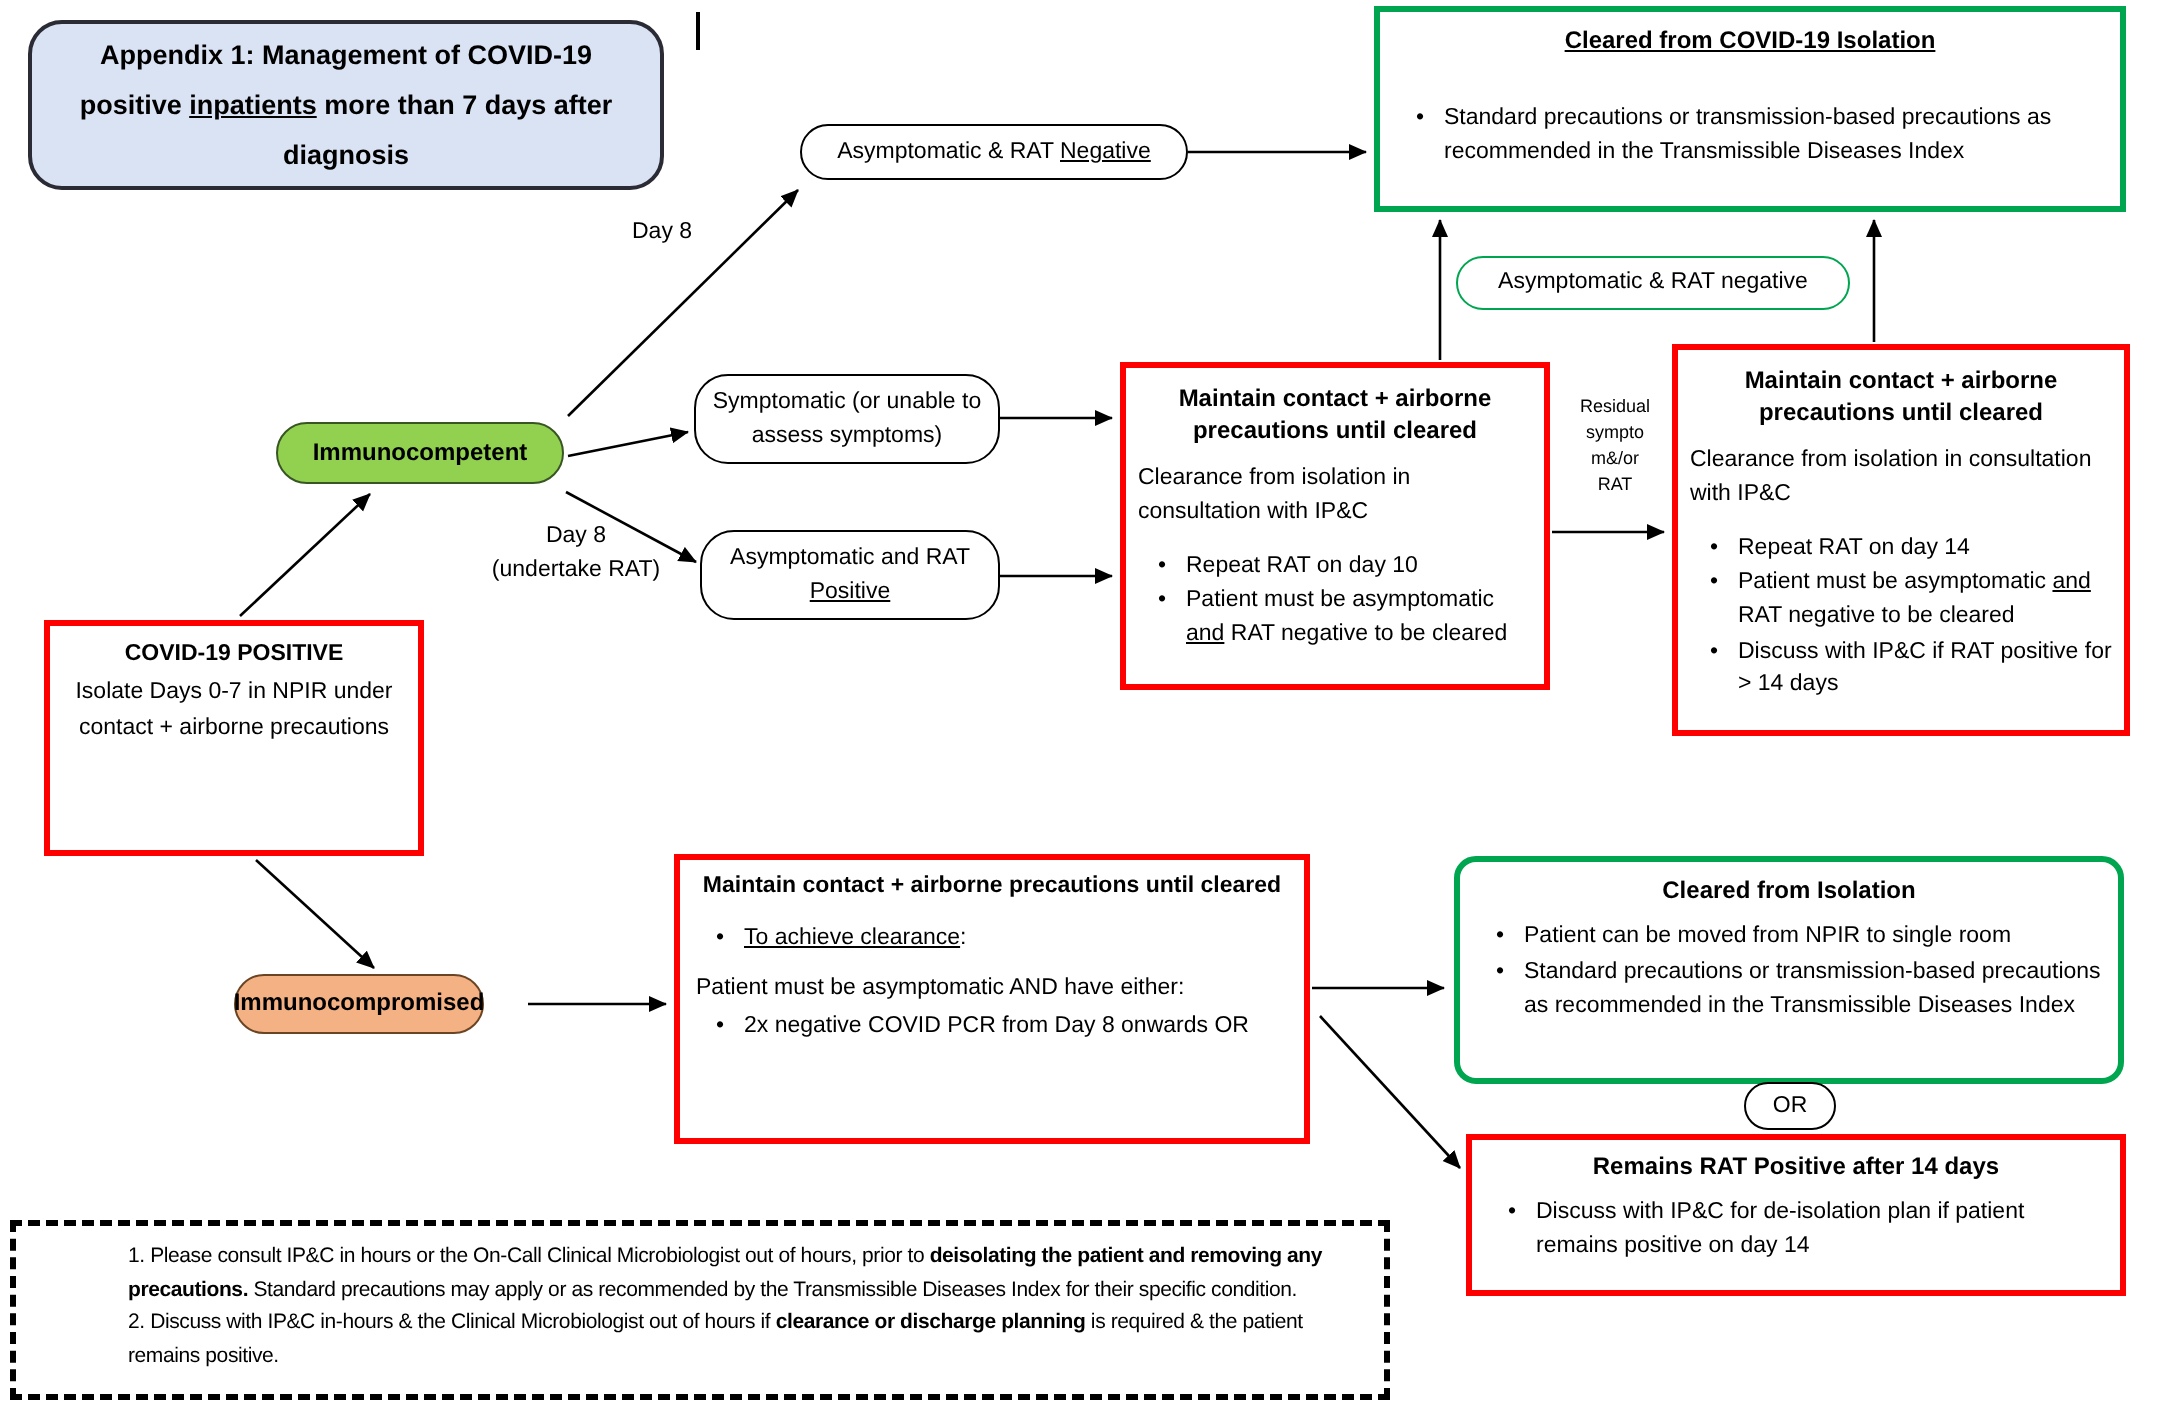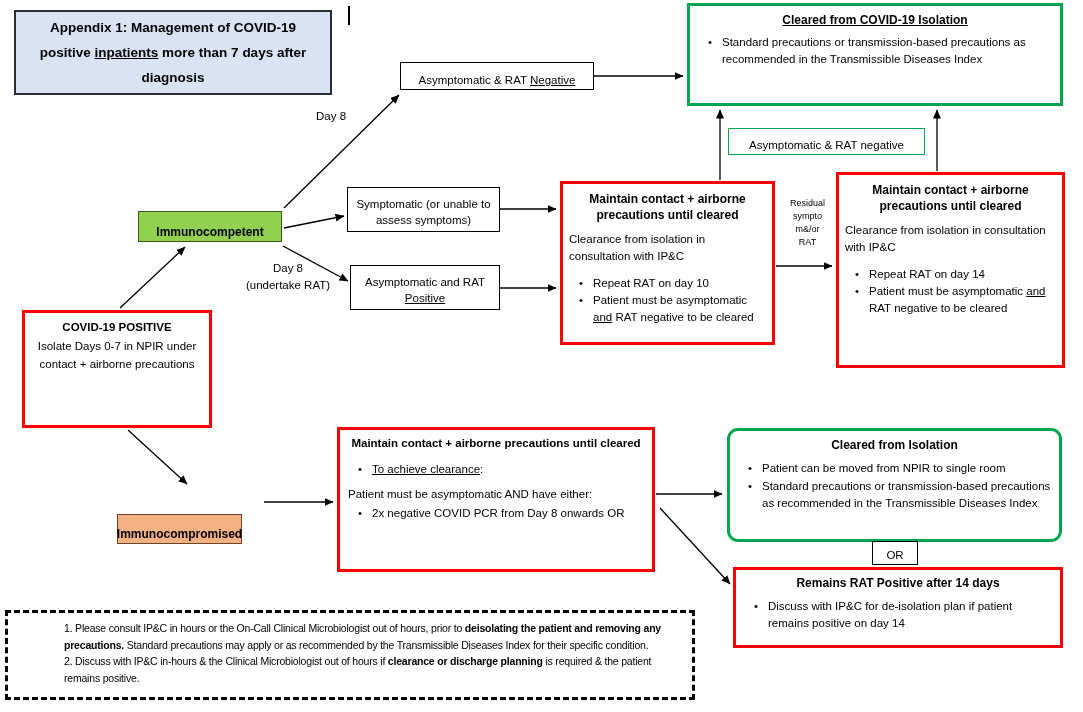--- a/index.html
+++ b/index.html
@@ -3,40 +3,40 @@
 <meta charset="utf-8">
 <style>
   html,body{margin:0;padding:0;background:#fff;}
   .canvas{position:relative;width:1083px;height:712px;background:#fff;overflow:hidden;
           font-family:"Liberation Sans",sans-serif;color:#000;}
   .abs{position:absolute;box-sizing:border-box;}
   .box{position:absolute;box-sizing:border-box;background:#fff;border:1px solid #000;
        font-size:11.5px;line-height:1.45;}
   .red{border:3px solid #ff0000;}
   .greenb{border:3px solid #00a550;}
-  .center{display:flex;align-items:flex-end;justify-content:center;text-align:center;}
+  .center{display:flex;align-items:center;justify-content:center;text-align:center;border-radius:17px;}
   .b{font-weight:bold;}
   .u{text-decoration:underline;}
   .lbl{position:absolute;font-size:11.5px;background:transparent;}
   .bl{display:flex;margin:0 0 1px 0;}
   .bl::before{content:"\2022";flex:0 0 24px;text-align:center;}
   #titleBox{left:14px;top:10px;width:318px;height:85px;background:#dae3f3;border:2px solid #2b2b35;
             font-size:13.5px;font-weight:bold;line-height:25px;padding:3px 10px;}
   #noteBox{left:22px;top:103px;width:265px;height:79px;padding:6px 10px;line-height:18.5px;}
   #cursorMark{left:348px;top:6px;width:2px;height:19px;background:#000;}
   #asymNeg{left:400px;top:62px;width:194px;height:28px;}
   #day8{left:316px;top:110px;}
   #immunocompetent{left:138px;top:211px;width:144px;height:31px;background:#92d050;
                    border:1.5px solid #375623;font-weight:bold;font-size:12px;}
   #day8rat{left:228px;top:260px;width:120px;text-align:center;line-height:17px;}
   #symptomatic{left:347px;top:187px;width:153px;height:45px;padding:2px 6px;}
   #asymPos{left:350px;top:265px;width:150px;height:45px;padding:2px 6px;}
   #covidPos{left:22px;top:310px;width:190px;height:118px;border-width:3px;text-align:center;
             padding:5px 6px;line-height:18.5px;}
-  #immunocompromised{left:117px;top:514px;width:125px;height:30px;background:#f4b183;
+  #immunocompromised{left:117px;top:487px;width:125px;height:30px;background:#f4b183;
                      border:1.5px solid #6b4423;font-weight:bold;font-size:12px;}
   #maintain10{left:560px;top:181px;width:215px;height:164px;padding:7px 6px;}
   #maintain14{left:836px;top:172px;width:229px;height:196px;padding:7px 6px;}
   #residual{left:780px;top:197px;width:55px;font-size:9px;line-height:13px;text-align:center;}
   #clearedCovid{left:687px;top:3px;width:376px;height:103px;padding:6px 8px;}
   #asymNegSmall{left:728px;top:128px;width:197px;height:27px;border:1px solid #00a550;}
   #maintainIC{left:337px;top:427px;width:318px;height:145px;padding:6px 8px;}
   #clearedIso{left:727px;top:428px;width:335px;height:114px;padding:6px 8px;border-radius:11px;}
   #orBox{left:872px;top:541px;width:46px;height:24px;z-index:6;background:#fff;}
   #remainsPos{left:733px;top:567px;width:330px;height:81px;padding:5px 8px;}
@@ -138,24 +138,27 @@
 
   <div class="box red" id="maintain14">
     <div class="boxtitle">Maintain contact + airborne precautions until cleared</div>
     <div class="mb10">Clearance from isolation in consultation with IP&amp;C</div>
     <div class="bl">
         <span>Repeat RAT on day 14</span>
       </div>
     <div class="bl">
         <span><span>Patient must be asymptomatic </span><span class="u">and</span><span> RAT negative to be cleared</span></span>
       </div>
+    <div class="bl">
+        <span>Discuss with IP&amp;C if RAT positive for &gt; 14 days</span>
+      </div>
   </div>
 
   <div class="box greenb" id="clearedCovid">
-    <div class="boxtitle u" style="margin-bottom:6px">Cleared from COVID-19 Isolation</div>
+    <div class="boxtitle u" style="margin-bottom:23px">Cleared from COVID-19 Isolation</div>
     <div class="bl">
         <span>Standard precautions or transmission-based precautions as recommended in the Transmissible Diseases Index</span>
       </div>
   </div>
 
   <div class="box center" id="asymNegSmall">
     <span>Asymptomatic &amp; RAT negative</span>
   </div>
 
   <div class="box red" id="maintainIC">

